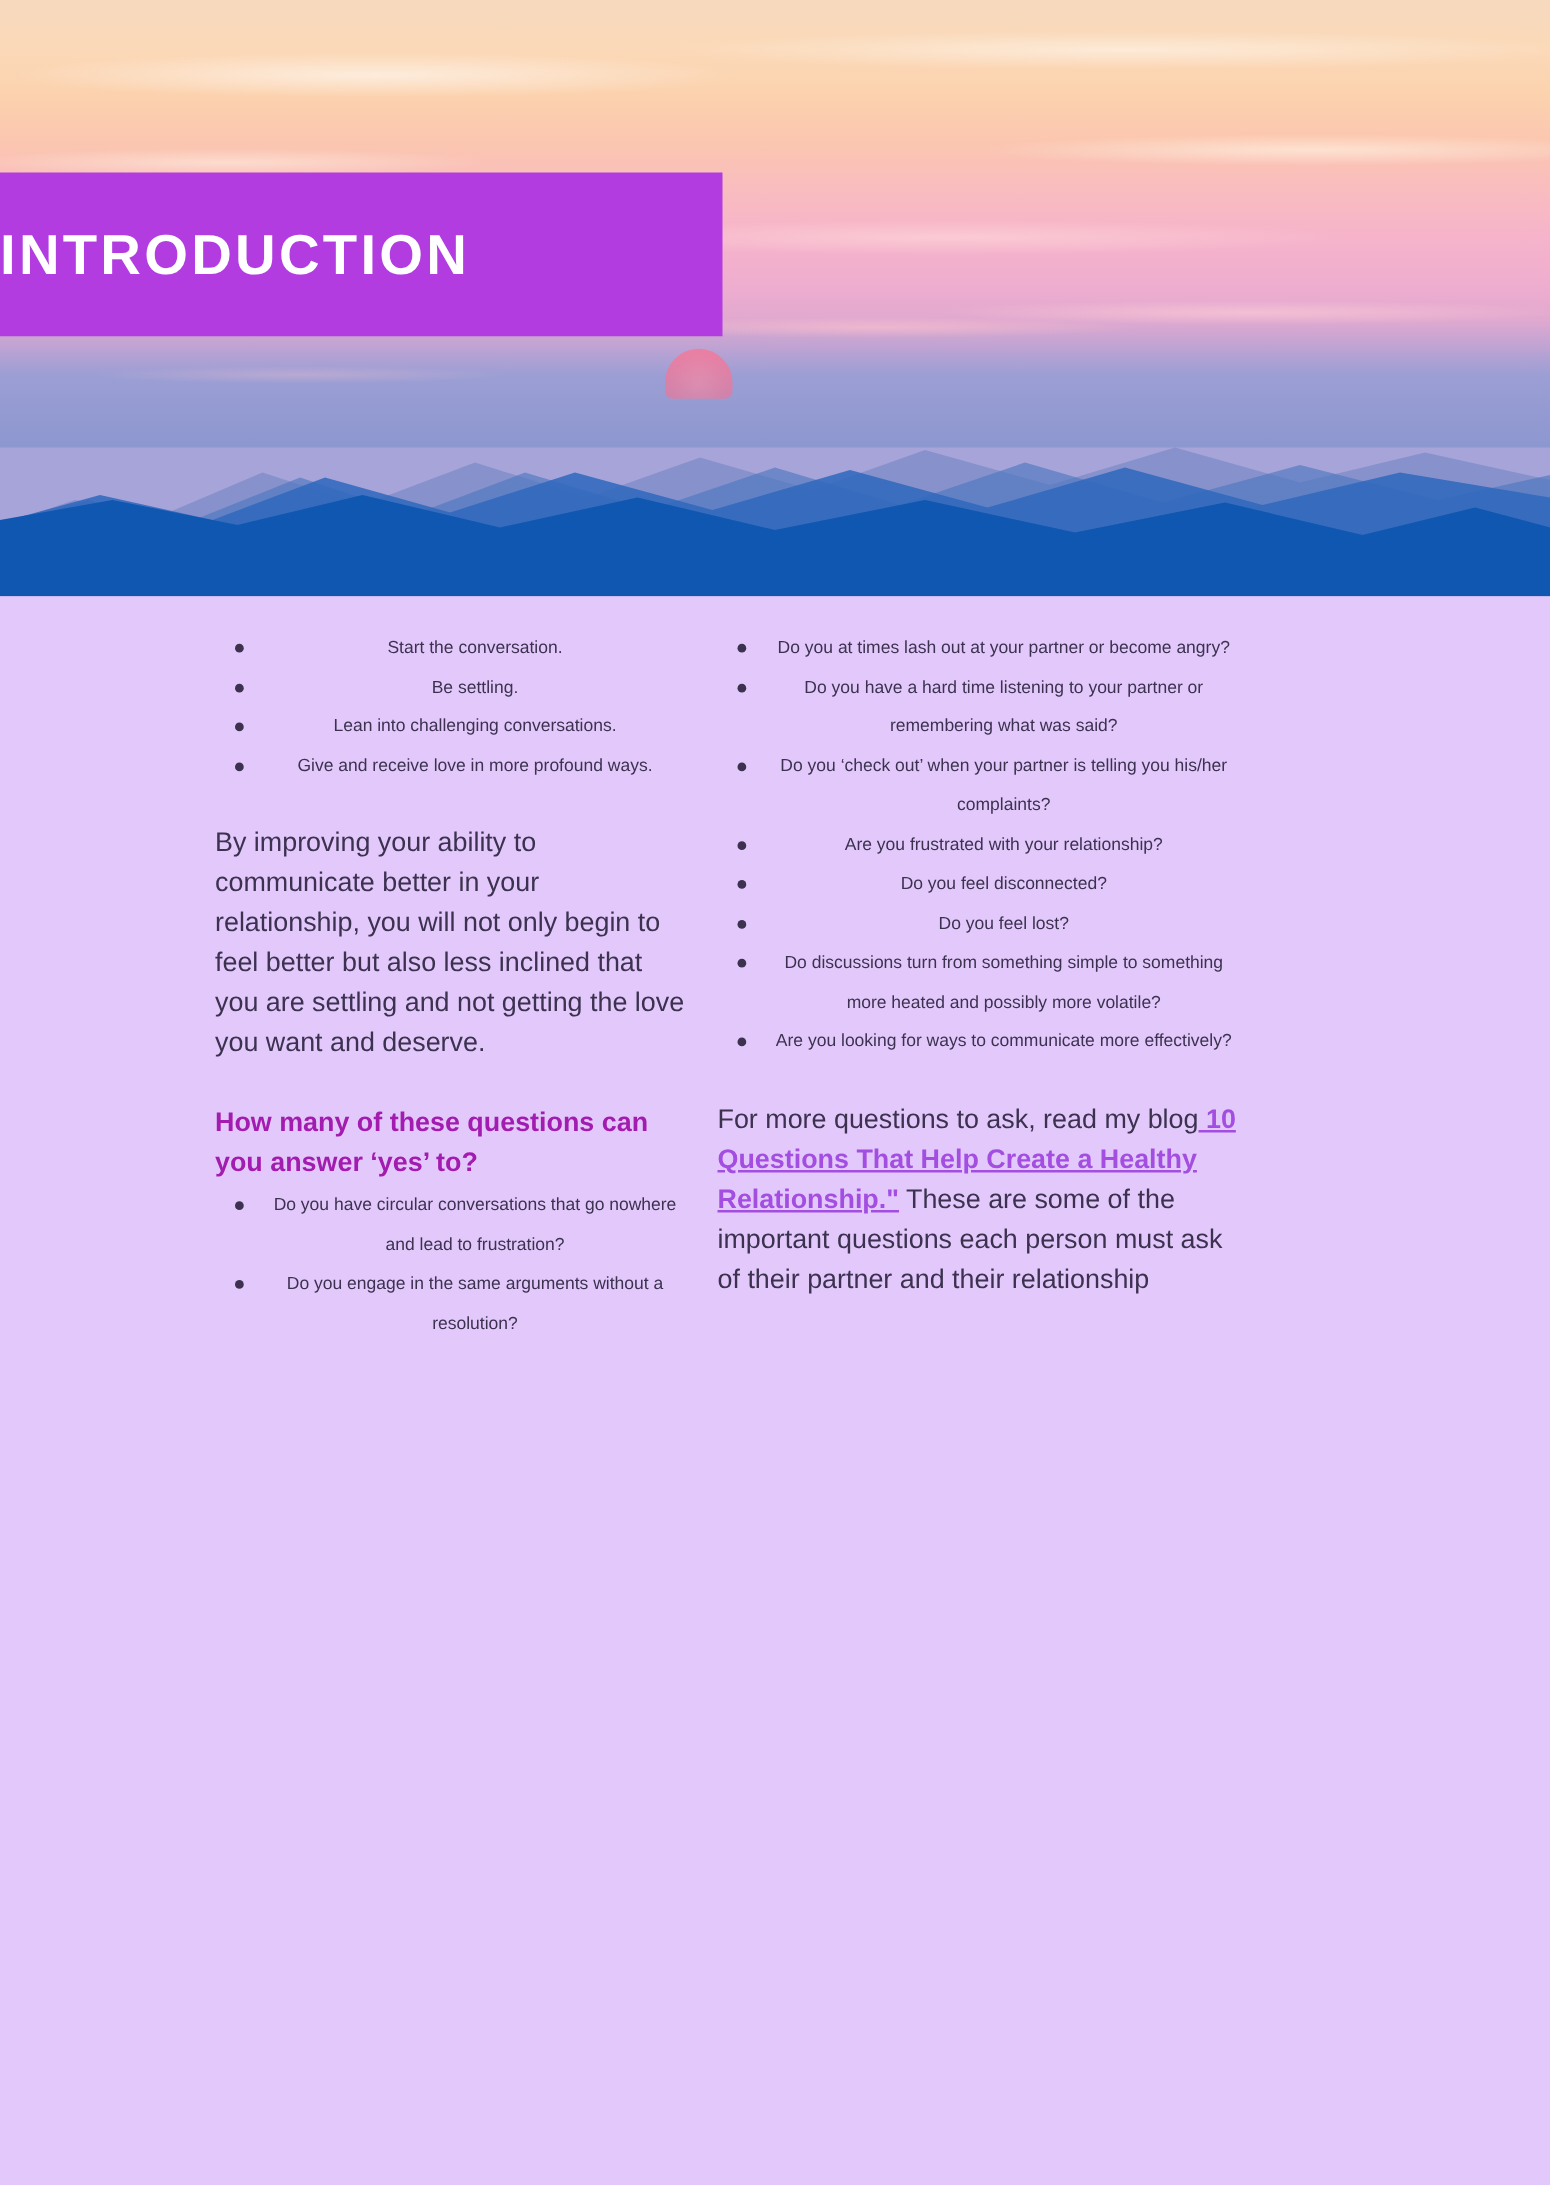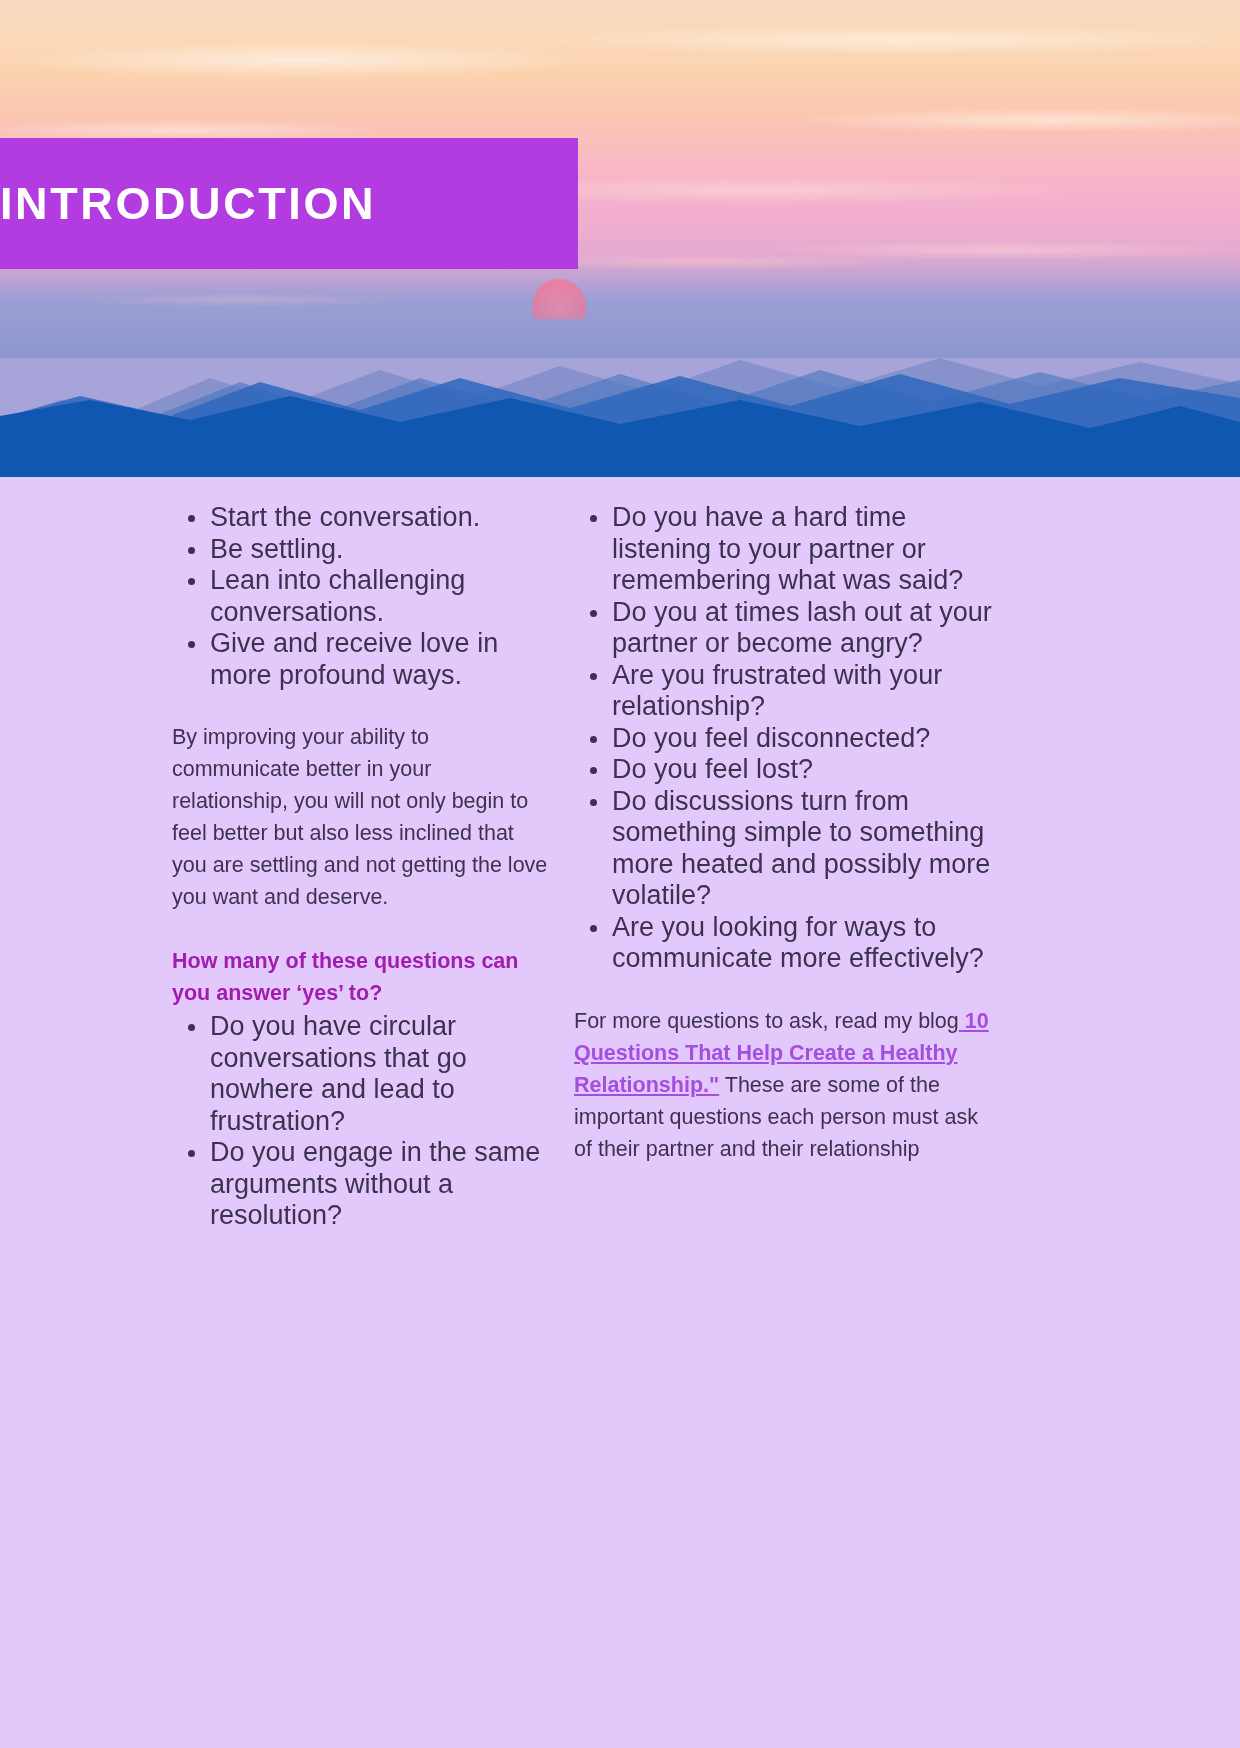--- a/index.html
+++ b/index.html
@@ -124,24 +124,25 @@
   .col-right { width: 420px; }
 
   ul.bullets {
     margin: 0 0 0 0;
     padding-left: 38px;
     list-style: none;
   }
   ul.bullets li {
     position: relative;
     color: #3c3250;
-    font-size: 27px;
+    font-size: 14px;
     line-height: 31.5px;
     margin-bottom: 0;
     padding-bottom: 0;
+    text-align: center;
   }
   ul.bullets li::before {
     content: "";
     position: absolute;
     left: -22px;
     top: 13px;
     width: 7px;
     height: 7px;
     border-radius: 50%;
     background: #3c3250;
@@ -221,22 +222,23 @@
         <p class="bold-q">How many of these questions can you answer ‘yes’ to?</p>
 
         <ul class="bullets">
           <li>Do you have circular conversations that go nowhere and lead to frustration?</li>
           <li>Do you engage in the same arguments without a resolution?</li>
         </ul>
       </div>
 
       <div class="col col-right">
         <ul class="bullets">
+          <li>Do you at times lash out at your partner or become angry?</li>
           <li>Do you have a hard time listening to your partner or remembering what was said?</li>
-          <li>Do you at times lash out at your partner or become angry?</li>
+          <li>Do you ‘check out’ when your partner is telling you his/her complaints?</li>
           <li>Are you frustrated with your relationship?</li>
           <li>Do you feel disconnected?</li>
           <li>Do you feel lost?</li>
           <li>Do discussions turn from something simple to something more heated and possibly more volatile?</li>
           <li>Are you looking for ways to communicate more effectively?</li>
         </ul>
 
         <p class="para"><span>For more questions to ask, read my blog</span><a class="link"> 10 Questions That Help Create a Healthy Relationship."</a><span> These are some of the important questions each person must ask of their partner and their relationship</span></p>
       </div>
 

